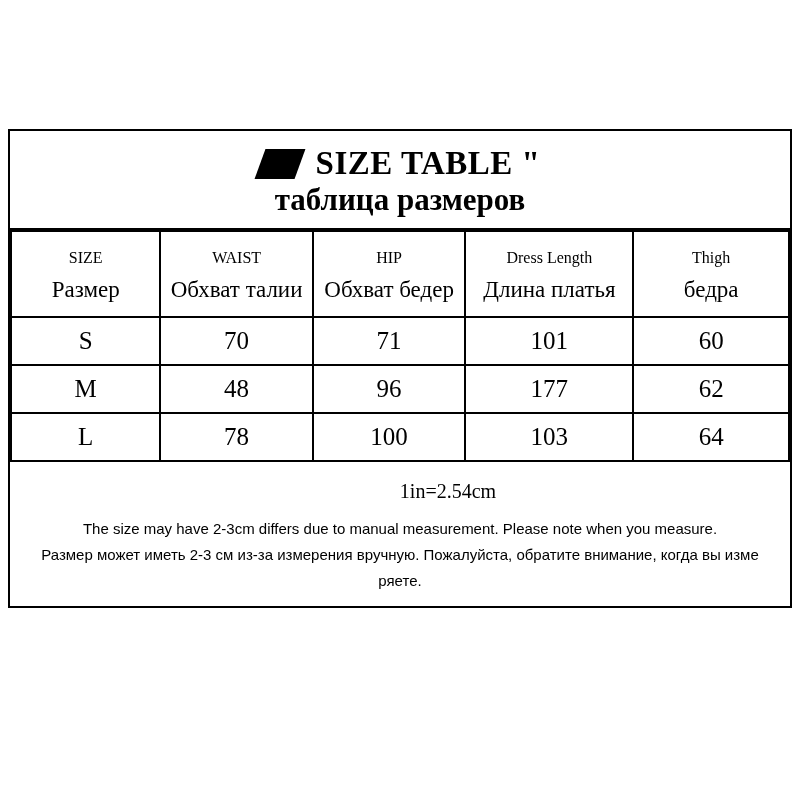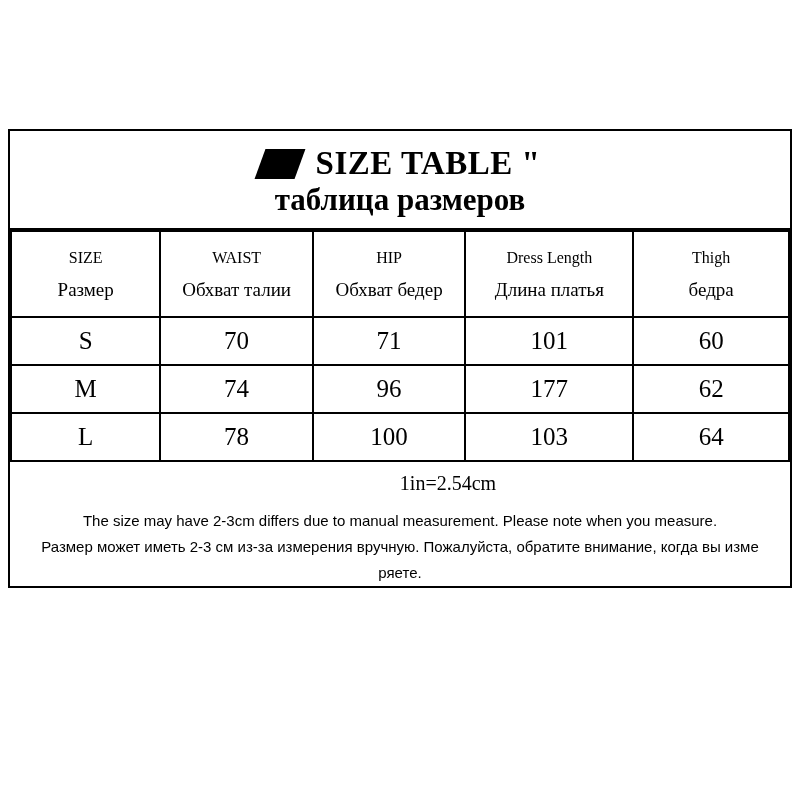--- a/index.html
+++ b/index.html
@@ -92,21 +92,21 @@
     height: 84px;
     vertical-align: middle;
     font-weight: normal;
   }
   .head-en {
     font-size: 16px;
     line-height: 26px;
     display: block;
   }
   .head-ru {
-    font-size: 19px;
+    font-size: 23px;
     line-height: 26px;
     display: block;
     margin-top: 6px;
   }
   table.size-grid tbody td {
     height: 46px;
     font-size: 25px;
     vertical-align: middle;
   }
   td.size-label {
@@ -123,25 +123,26 @@
     display: block;
     font-size: 20px;
     line-height: 26px;
     padding-left: 240px;
   }
   .unit-note .u2 {
     display: block;
     font-size: 20px;
     line-height: 26px;
     padding-left: 96px;
+    margin-top: 8px;
   }
 
   
   .disclaimer {
-    padding: 6px 18px 0 18px;
+    padding: 6px 18px 12px 18px;
     text-align: center;
     font-family: "Liberation Sans", sans-serif;
     font-size: 15px;
     line-height: 26px;
   }
   .disclaimer .d-en { display: block; }
   .disclaimer .d-ru { display: block; }
 </style>
 </head>
 <body>
@@ -193,21 +194,21 @@
       <tbody>
         <tr>
           <td class="size-label">S</td>
           <td>70</td>
           <td>71</td>
           <td>101</td>
           <td>60</td>
         </tr>
         <tr>
           <td class="size-label">M</td>
-          <td>74</td>
+          <td>48</td>
           <td>96</td>
           <td>177</td>
           <td>62</td>
         </tr>
         <tr>
           <td class="size-label">L</td>
           <td>78</td>
           <td>100</td>
           <td>103</td>
           <td>64</td>

